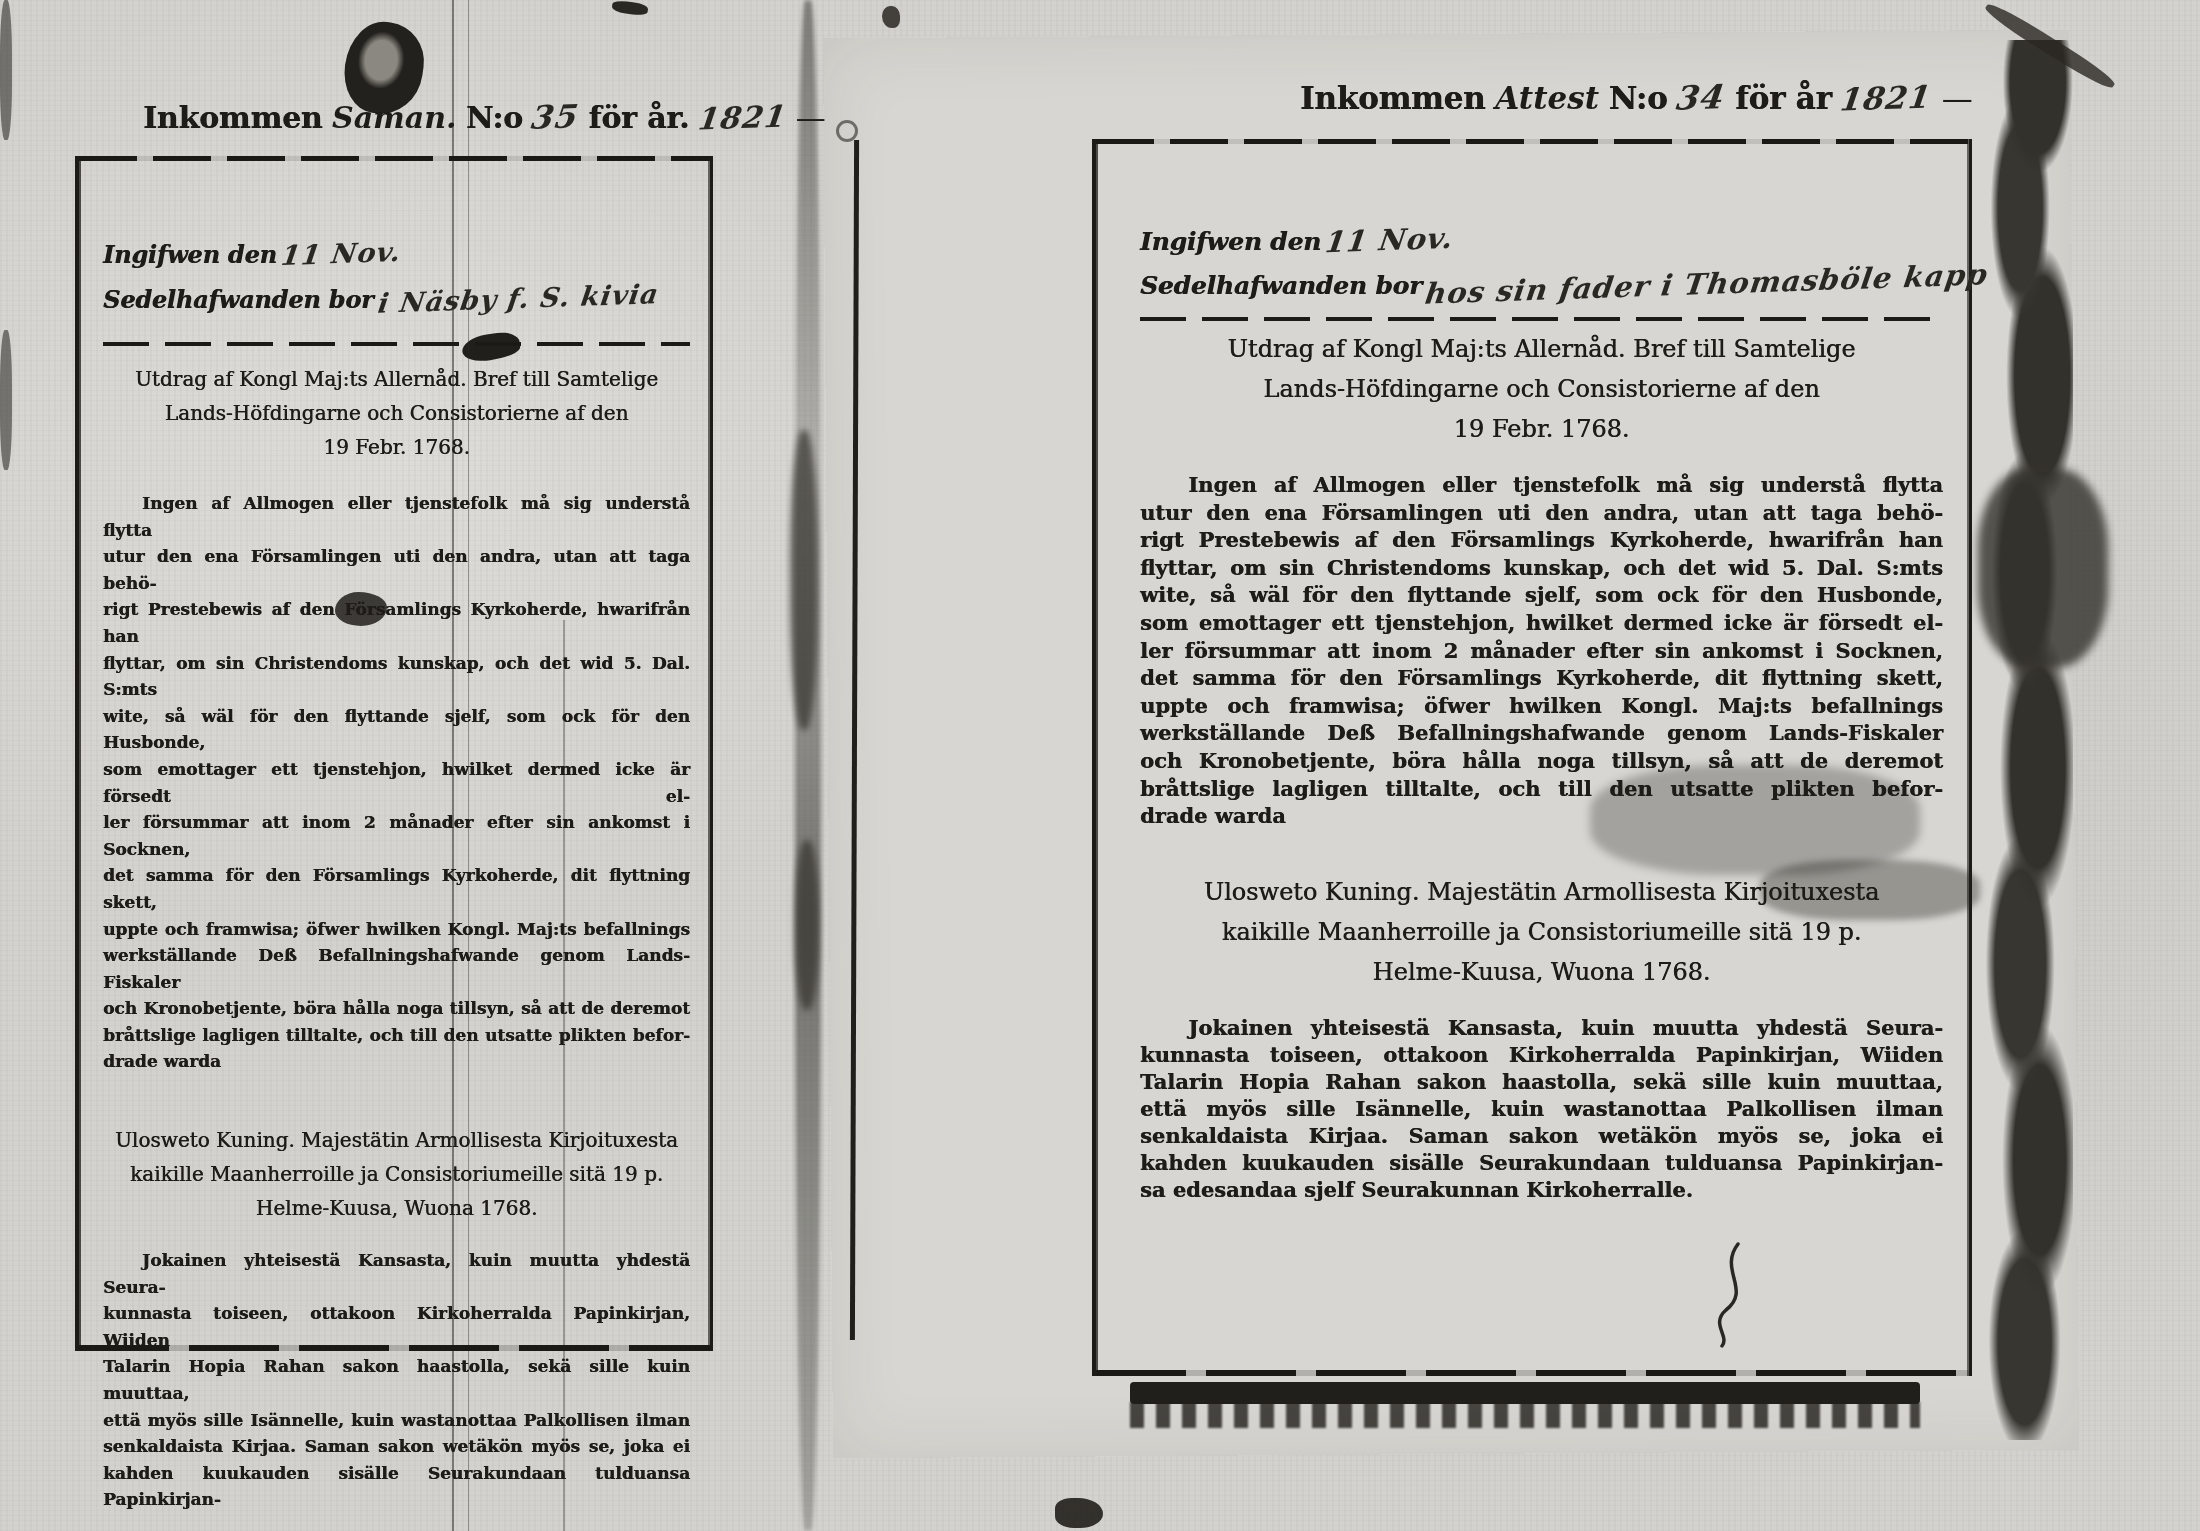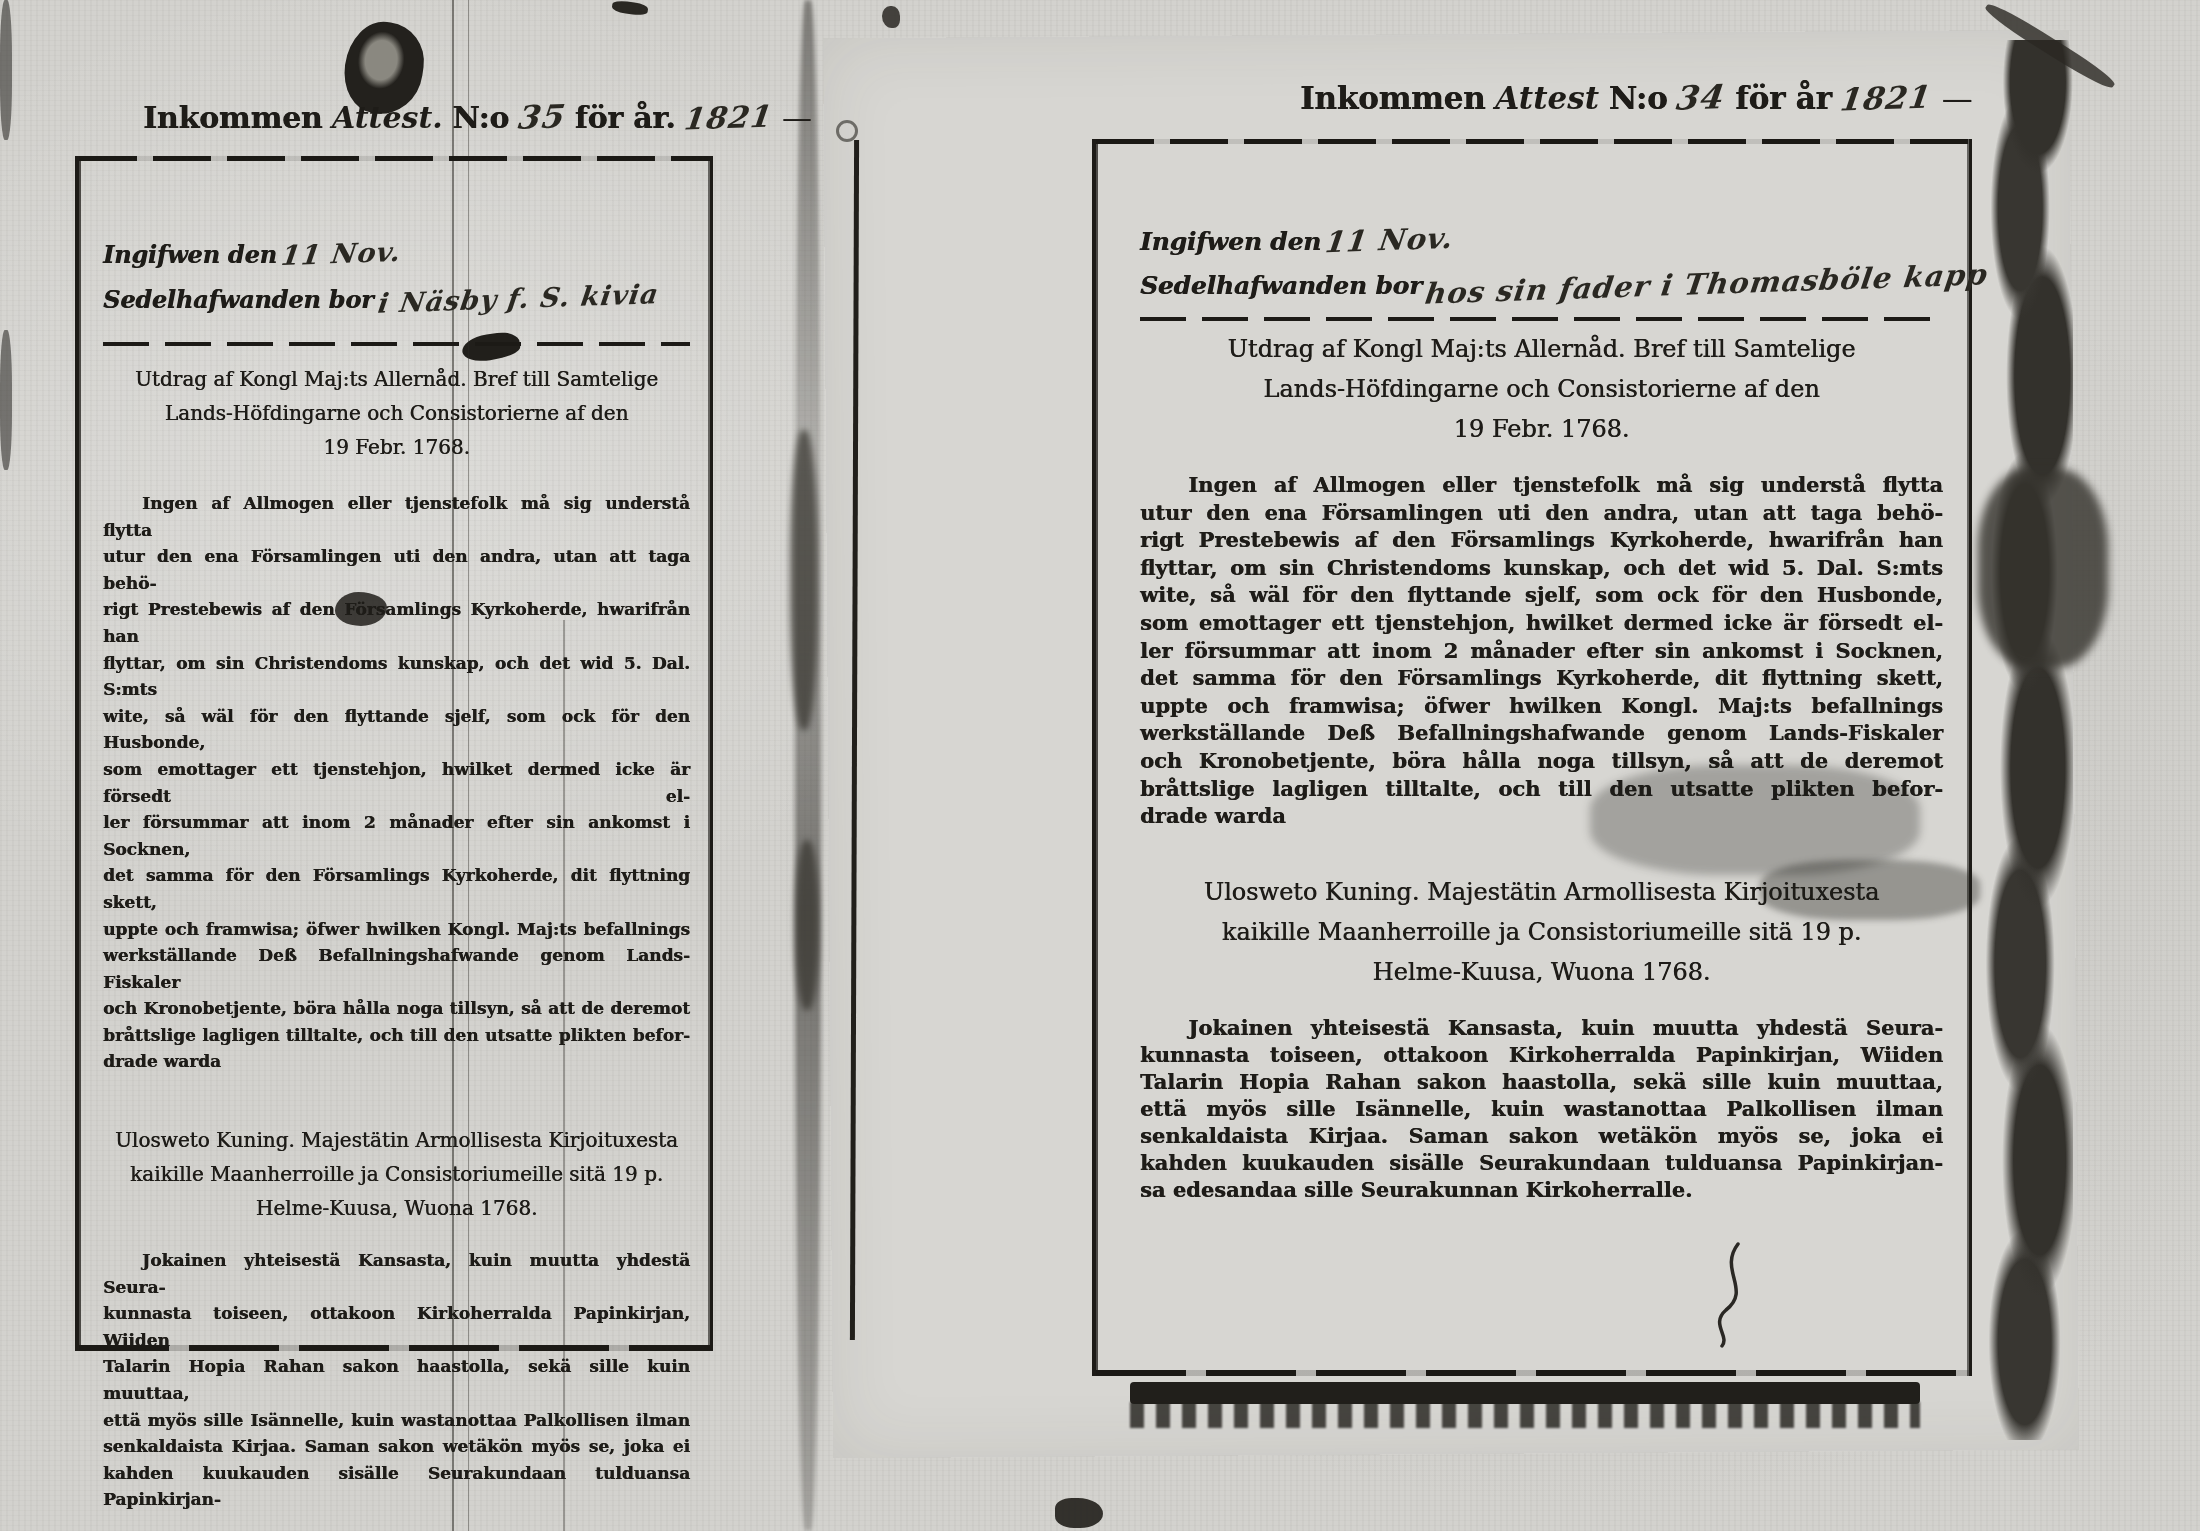--- a/index.html
+++ b/index.html
@@ -134,21 +134,21 @@
   <div class="gutter-line"></div>
   <div class="mark mark-top-1"></div>
   <div class="mark mark-top-2"></div>
   <div class="ring"></div>
   <div class="edge-mark edge-mark-1"></div>
   <div class="edge-mark edge-mark-2"></div>
 
   <div class="page page-left">
     <div class="pg-header">
       <span class="fraktur">Inkommen</span>
-      <span class="hdr-italic">Attest.</span>
+      <span class="hdr-italic">Saman.</span>
       <span class="fraktur">N:o</span>
       <span class="hand hdr-num">35</span>
       <span class="fraktur">för år.</span>
       <span class="hand">1821</span>
       <span>—</span>
     </div>
     <div class="frame">
       <div class="row">
         <span class="fraktur field-label">Ingifwen den</span>
         <span class="hand">11 Nov.</span>
@@ -239,21 +239,21 @@
           <div class="h-line">kaikille Maanherroille ja Consistoriumeille sitä 19 p.</div>
           <div class="h-line">Helme-Kuusa, Wuona 1768.</div>
         </div>
       <div class="para fin">
           <div class="p-line">Jokainen yhteisestä Kansasta, kuin muutta yhdestä Seura-</div>
           <div class="p-line">kunnasta toiseen, ottakoon Kirkoherralda Papinkirjan, Wiiden</div>
           <div class="p-line">Talarin Hopia Rahan sakon haastolla, sekä sille kuin muuttaa,</div>
           <div class="p-line">että myös sille Isännelle, kuin wastanottaa Palkollisen ilman</div>
           <div class="p-line">senkaldaista Kirjaa.  Saman sakon wetäkön myös se, joka ei</div>
           <div class="p-line">kahden kuukauden sisälle Seurakundaan tulduansa Papinkirjan-</div>
-          <div class="p-line">sa edesandaa sille Seurakunnan Kirkoherralle.</div>
+          <div class="p-line">sa edesandaa sjelf Seurakunnan Kirkoherralle.</div>
         </div>
     </div>
   </div>
 
   <div class="torn-right"></div>
   <div class="corner-tr"></div>
   <div class="smudge smudge-mid-right"></div>
   <div class="smudge smudge-text-1"></div>
   <div class="smudge smudge-text-2"></div>
   <div class="bottom-band"></div>

